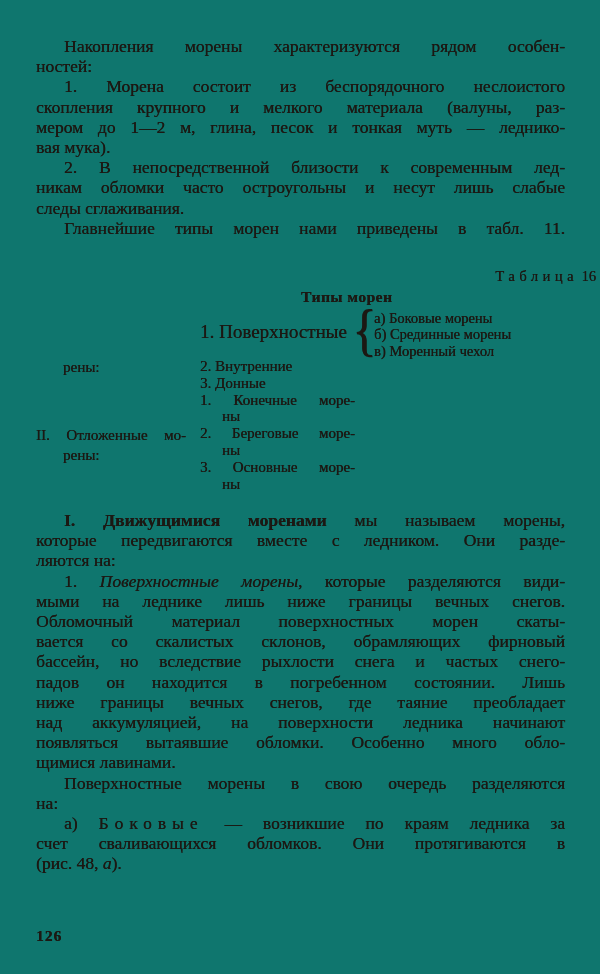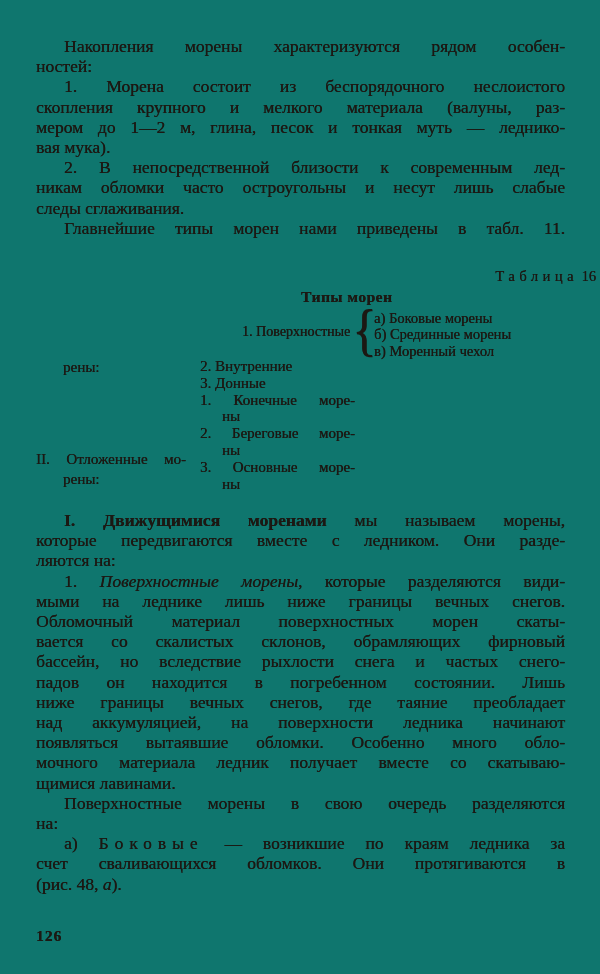--- a/index.html
+++ b/index.html
@@ -15,23 +15,23 @@
   .tl.ind{text-indent:28px;}
   .b{font-weight:bold;}
   .i{font-style:italic;}
   .sp{letter-spacing:6px;}
   .spc{letter-spacing:4.5px;margin-left:36px;}
   #top-block{position:absolute;left:36px;top:36px;width:529px;font-size:17.5px;line-height:20.2px;}
   #bottom-block{position:absolute;left:36px;top:510px;width:529px;font-size:17.5px;line-height:20.2px;}
   #tcap{position:absolute;right:44px;top:268px;font-size:14.5px;}
   .ttitle{position:absolute;left:254px;top:288px;font-size:15.5px;font-weight:bold;letter-spacing:0.5px;margin-left:47px;}
   #col1a{position:absolute;left:36px;top:358px;width:150px;font-size:15px;line-height:19.5px;}
-  #col1b{position:absolute;left:36px;top:450px;width:150px;font-size:15px;line-height:19.5px;}
+  #col1b{position:absolute;left:36px;top:426px;width:150px;font-size:15px;line-height:19.5px;}
   #col1a .cont,#col1b .cont{padding-left:27px;}
-  #col2a{position:absolute;left:200px;top:324px;width:155px;font-size:14px;line-height:16.8px;margin-left:42px;}
+  #col2a{position:absolute;left:200px;top:324px;width:155px;font-size:19px;line-height:16.8px;}
   #col2b{position:absolute;left:200px;top:358px;width:155px;font-size:15px;line-height:16.8px;}
   #col2a .cont,#col2b .cont{padding-left:22px;}
   .brace{position:absolute;left:352px;top:303px;font-size:52px;line-height:52px;transform:scaleY(1.08);transform-origin:top left;}
   #brace-items{position:absolute;left:374px;top:310px;width:200px;font-size:14.5px;line-height:16.3px;}
   .pagenum{position:absolute;left:36px;top:927px;font-size:15.5px;font-weight:bold;letter-spacing:1px;}
 </style>
 </head>
 <body>
 
 <div class="page">
@@ -85,21 +85,20 @@
       <div class="tl"><span>ляются на:</span></div>
       <div class="tl  ind jl"><span>1. </span><span class="i">Поверхностные морены,</span><span> которые разделяются види-</span></div>
       <div class="tl  jl"><span>мыми на леднике лишь ниже границы вечных снегов.</span></div>
       <div class="tl  jl"><span>Обломочный материал поверхностных морен скаты-</span></div>
       <div class="tl  jl"><span>вается со скалистых склонов, обрамляющих фирновый</span></div>
       <div class="tl  jl"><span>бассейн, но вследствие рыхлости снега и частых снего-</span></div>
       <div class="tl  jl"><span>падов он находится в погребенном состоянии. Лишь</span></div>
       <div class="tl  jl"><span>ниже границы вечных снегов, где таяние преобладает</span></div>
       <div class="tl  jl"><span>над аккумуляцией, на поверхности ледника начинают</span></div>
       <div class="tl  jl"><span>появляться вытаявшие обломки. Особенно много обло-</span></div>
-      <div class="tl  jl"><span>мочного материала ледник получает вместе со скатываю-</span></div>
       <div class="tl"><span>щимися лавинами.</span></div>
       <div class="tl  ind jl"><span>Поверхностные морены в свою очередь разделяются</span></div>
       <div class="tl"><span>на:</span></div>
       <div class="tl  ind jl"><span>а) </span><span class="sp">Боковые</span><span> — возникшие по краям ледника за</span></div>
       <div class="tl  jl"><span>счет сваливающихся обломков. Они протягиваются в</span></div>
       <div class="tl"><span>(рис. 48, </span><span class="i">а</span><span>).</span></div>
     </div>
 
   <div class="pagenum">126</div>
 </div>

